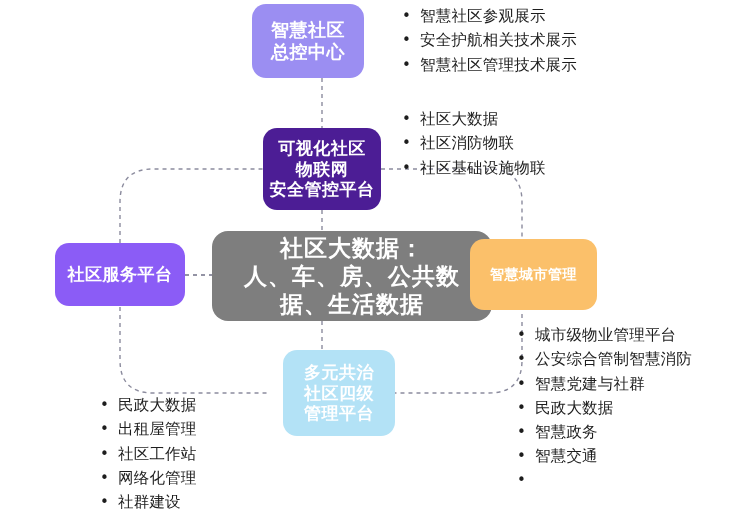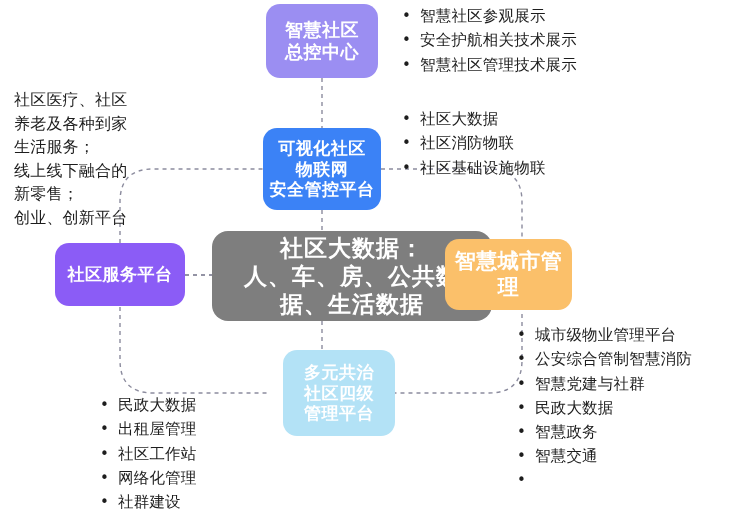--- a/index.html
+++ b/index.html
@@ -43,42 +43,42 @@
   
   .node-hub {
     left: 212px; top: 231px;
     width: 280px; height: 90px;
     background: #7e7e7e;
     font-size: 23px;
     border-radius: 16px;
     letter-spacing: 1px;
   }
   .node-top {
-    left: 266px; top: 4px;
+    left: 252px; top: 4px;
     width: 112px; height: 74px;
     background: #9b8ef2;
     font-size: 18px;
   }
   .node-green {
     left: 263px; top: 128px;
     width: 118px; height: 82px;
-    background: #3b82f6;
+    background: #4c1d95;
     font-size: 17px;
   }
   .node-pink {
     left: 55px; top: 243px;
     width: 130px; height: 63px;
     background: #8b5cf6;
     font-size: 17px;
   }
   .node-orange {
-    left: 445px; top: 239px;
+    left: 470px; top: 239px;
     width: 127px; height: 71px;
     background: #fbc06a;
-    font-size: 21px;
+    font-size: 14px;
     justify-content: center;
   }
   .node-blue {
     left: 267px; top: 350px;
     width: 112px; height: 86px;
     background: #b3e2f6;
     font-size: 17px;
     margin-left: 16px;
   }
 
@@ -249,20 +249,14 @@
     </div>
     <div class="row">
       <span class="dot">•</span>
       <span class="txt">智慧交通</span>
     </div>
     <div class="row">
       <span class="dot">•</span>
     </div>
   </div>
 
-  <div class="para">社区医疗、社区
-养老及各种到家
-生活服务；
-线上线下融合的
-新零售；
-创业、创新平台</div>
 
 </div>
 
 </body></html>

